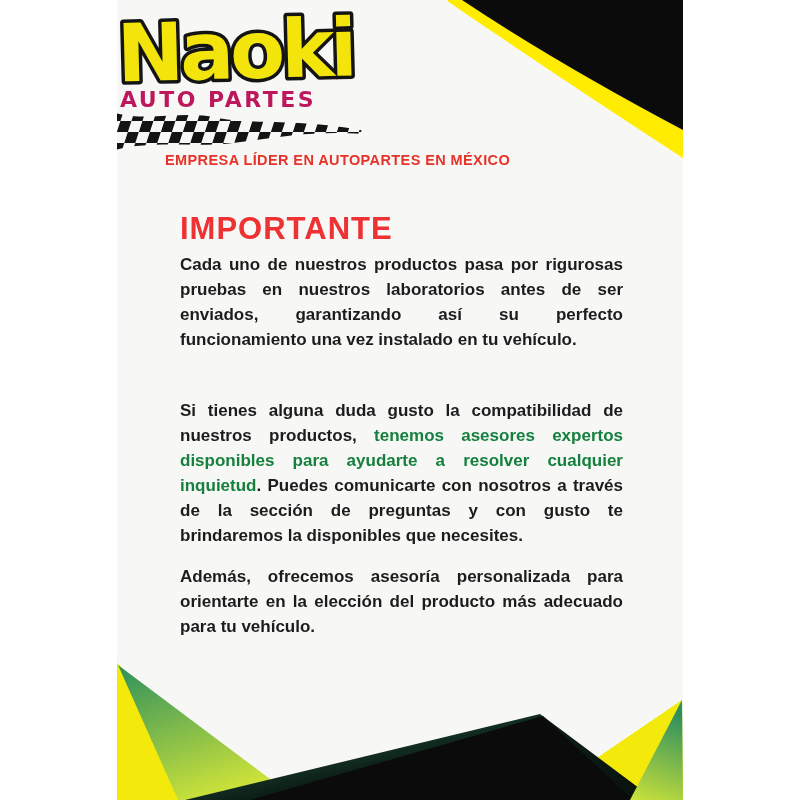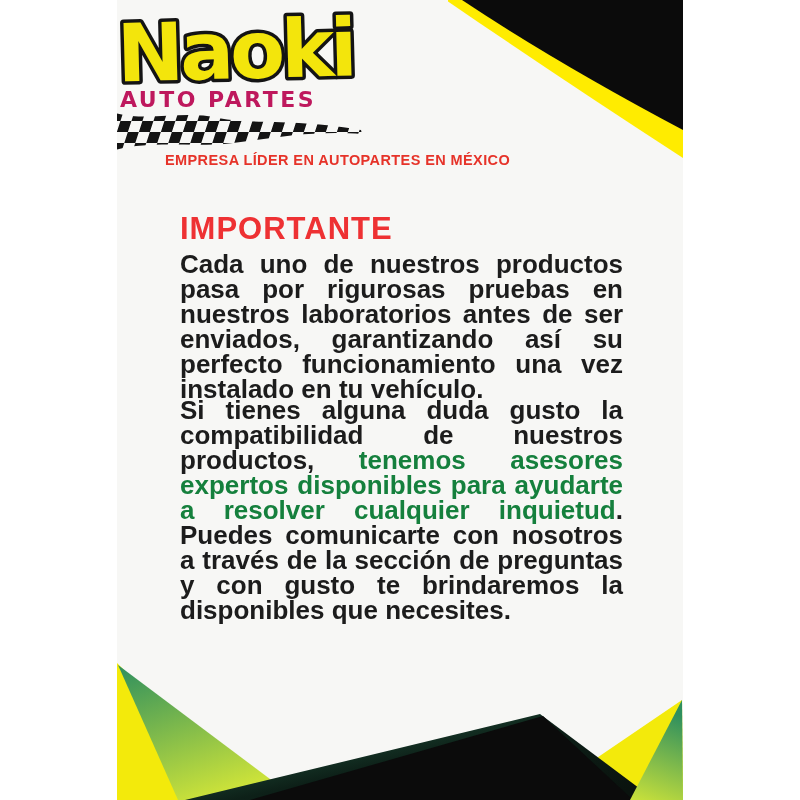--- a/index.html
+++ b/index.html
@@ -33,21 +33,21 @@
   
   .corner { position:absolute; right:0; top:0; }
 
   
   .heading {
     position:absolute; left:63px; top:199px;
     font-size:31px; font-weight:800; letter-spacing:1px; color:#ee3133;margin-top:12px;
   }
   .para {
     position:absolute; left:63px; width:443px;
-    font-size:26px; line-height:25px; font-weight:700; color:#1c1c1c;
+    font-size:17px; line-height:25px; font-weight:700; color:#1c1c1c;
     text-align:justify; text-align-last:left;
   }
   .para-1 { top:252px; }
   .para-2 { top:398px; }
   .para-3 { top:564px; }
   .hl { color:#15803d; }
 
   
   .bottom-deco { position:absolute; left:0; bottom:0; }
 </style>
@@ -82,20 +82,21 @@
       <path d="M-2,0 L235,0 L235,158 Q107,75 -2,0 Z" fill="#ffec00"></path>
       <path d="M14,0 L235,0 L235,130 Q107,62 14,0 Z" fill="#0b0b0b"></path>
     </svg>
 
     <div class="heading">IMPORTANTE</div>
 
     <p class="para para-1">Cada uno de nuestros productos pasa por rigurosas pruebas en nuestros laboratorios antes de ser enviados, garantizando así su perfecto funcionamiento una vez instalado en tu vehículo.</p>
 
     <p class="para para-2"><span>Si tienes alguna duda gusto la compatibilidad de nuestros productos, </span><span class="hl">tenemos asesores expertos disponibles para ayudarte a resolver cualquier inquietud</span><span>. Puedes comunicarte con nosotros a través de la sección de preguntas y con gusto te brindaremos la disponibles que necesites.</span></p>
 
+    <p class="para para-3">Además, ofrecemos asesoría personalizada para orientarte en la elección del producto más adecuado para tu vehículo.</p>
 
     <svg class="bottom-deco" width="566" height="145" viewBox="0 0 566 145">
       <defs>
         <linearGradient id="greenGradL" x1="0" y1="0" x2="0.45" y2="1">
           <stop offset="0" stop-color="#2e8f5e"></stop>
           <stop offset="1" stop-color="#cbe23a"></stop>
         </linearGradient>
         <linearGradient id="greenGradR" x1="0.2" y1="0" x2="0" y2="1">
           <stop offset="0" stop-color="#2e8f5e"></stop>
           <stop offset="1" stop-color="#cbe23a"></stop>

